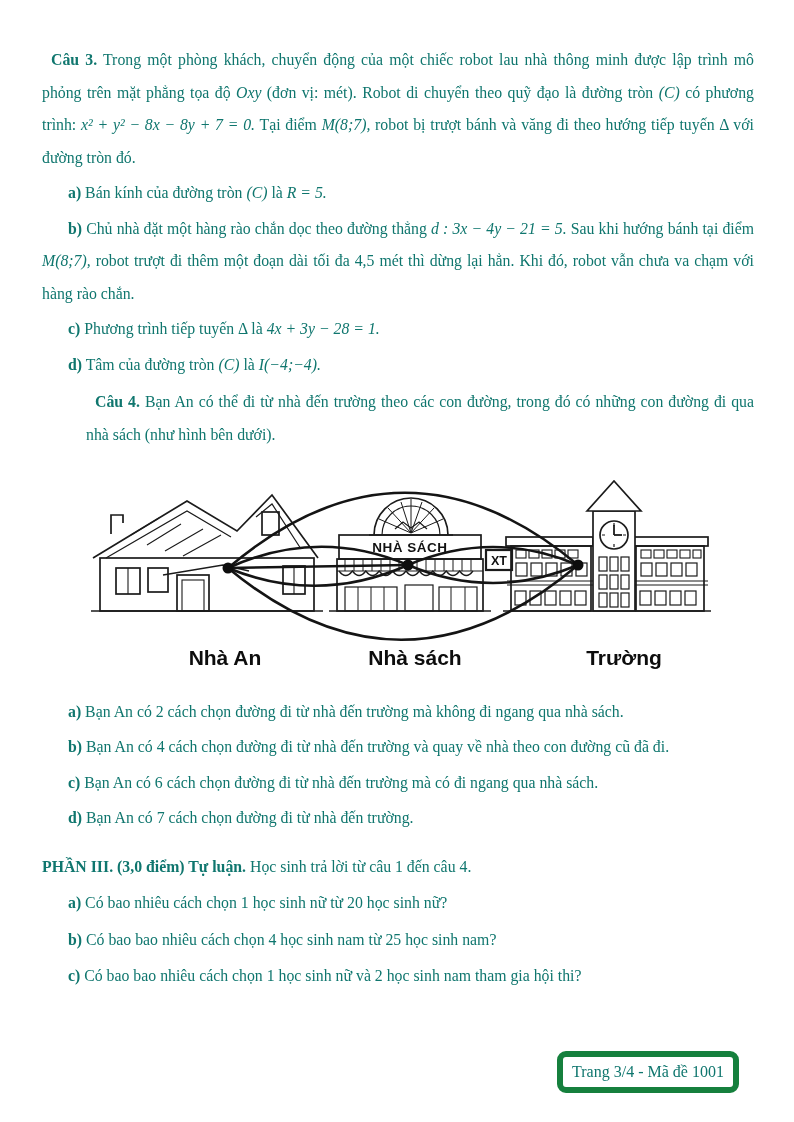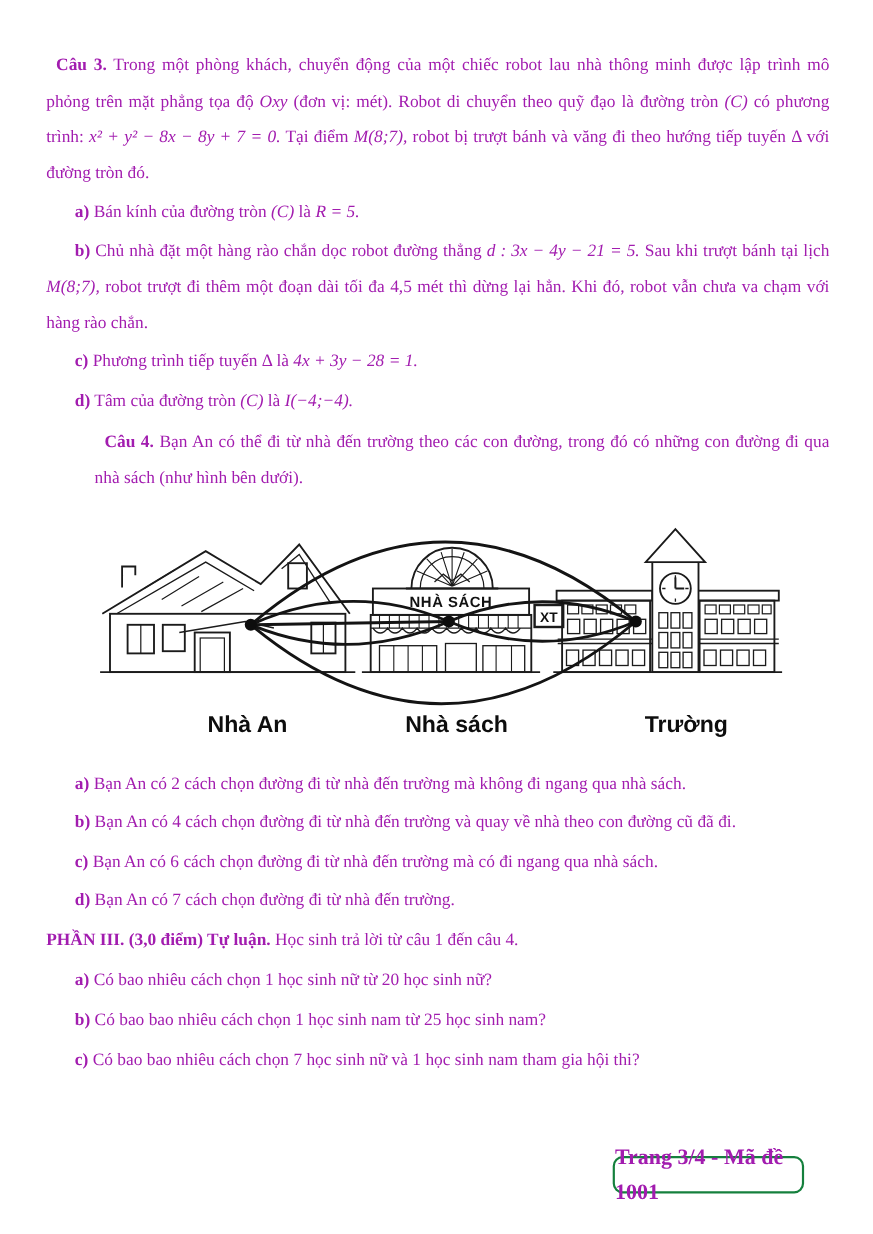--- a/index.html
+++ b/index.html
@@ -3,63 +3,63 @@
 <meta charset="utf-8">
 <style>
   html,body{margin:0;padding:0;background:#ffffff;}
   .page{
     position:relative;
     width:794px;height:1122px;
     background:#ffffff;
     font-family:"Liberation Serif", serif;
     font-size:15.8px;
     line-height:32.5px;
-    color:#a21caf;
+    color:#0f766e;
     overflow:hidden;
   }
   .content{
     position:absolute;
     left:42px; right:40px; top:44px;
   }
   p{margin:0; text-align:justify;}
   .para{text-indent:9px;}
   .item{text-indent:26px; margin-top:3px;}
   .item-wide{text-indent:26px; margin-top:4px;}
-  .section{margin-top:3px;}
+  .section{margin-top:16px;}
   .q4{margin-top:5px;margin-left:44px;}
   .b{font-weight:bold;}
   .i{font-style:italic;}
   .figure{
     margin:20px 0 8px 0;
     text-align:center;
   }
   .figure svg{display:inline-block;}
   .footer-box{
     position:absolute;
     left:557px; top:1051px;
     width:170px; height:30px;
-    border:2px solid #15803d;
+    border:6px solid #15803d;
     border-radius:9px;
     display:flex; align-items:center; justify-content:center;
-    font-weight:bold;
-    font-size:20px;
+    font-weight:normal;
+    font-size:16px;
     font-family:"Liberation Serif", serif;
     background:#fff;
   }
   .sans{font-family:"Liberation Sans", sans-serif;}
 </style>
 </head>
 <body>
 
 <div class="page">
   <div class="content">
 
     <p class="para"><span class="b">Câu 3.</span><span> Trong một phòng khách, chuyển động của một chiếc robot lau nhà thông minh được lập trình mô phỏng trên mặt phẳng tọa độ </span><span class="i">Oxy</span><span> (đơn vị: mét). Robot di chuyển theo quỹ đạo là đường tròn </span><span class="i">(C)</span><span> có phương trình: </span><span class="i">x² + y² − 8x − 8y + 7 = 0.</span><span> Tại điểm </span><span class="i">M(8;7),</span><span> robot bị trượt bánh và văng đi theo hướng tiếp tuyến Δ với đường tròn đó.</span></p>
     <p class="item"><span class="b">a)</span><span> Bán kính của đường tròn </span><span class="i">(C)</span><span> là </span><span class="i">R = 5.</span></p>
-    <p class="item"><span class="b">b)</span><span> Chủ nhà đặt một hàng rào chắn dọc robot đường thẳng </span><span class="i">d : 3x − 4y − 21 = 5.</span><span> Sau khi trượt bánh tại lịch </span><span class="i">M(8;7),</span><span> robot trượt đi thêm một đoạn dài tối đa 4,5 mét thì dừng lại hẳn. Khi đó, robot vẫn chưa va chạm với hàng rào chắn.</span></p>
+    <p class="item"><span class="b">b)</span><span> Chủ nhà đặt một hàng rào chắn dọc theo đường thẳng </span><span class="i">d : 3x − 4y − 21 = 5.</span><span> Sau khi hướng bánh tại điểm </span><span class="i">M(8;7),</span><span> robot trượt đi thêm một đoạn dài tối đa 4,5 mét thì dừng lại hẳn. Khi đó, robot vẫn chưa va chạm với hàng rào chắn.</span></p>
     <p class="item"><span class="b">c)</span><span> Phương trình tiếp tuyến Δ là </span><span class="i">4x + 3y − 28 = 1.</span></p>
     <p class="item"><span class="b">d)</span><span> Tâm của đường tròn </span><span class="i">(C)</span><span> là </span><span class="i">I(−4;−4).</span></p>
 
     <p class="para q4"><span class="b">Câu 4.</span><span> Bạn An có thể đi từ nhà đến trường theo các con đường, trong đó có những con đường đi qua nhà sách (như hình bên dưới).</span></p>
 
     <figure class="figure">
       <svg width="650" height="205" viewBox="0 0 650 205" xmlns="http://www.w3.org/2000/svg">
 
         <g stroke="#1b1b1b" fill="none" stroke-width="1.7">
           <path d="M20,87 L114,30 L164,60 L199,24 L245,87"></path>
@@ -183,21 +183,21 @@
     </figure>
 
     <p class="item"><span class="b">a)</span><span> Bạn An có 2  cách chọn đường đi từ nhà đến trường mà không đi ngang qua nhà sách.</span></p>
     <p class="item"><span class="b">b)</span><span> Bạn An có 4 cách chọn đường đi từ nhà đến trường và quay về nhà theo con đường cũ đã đi.</span></p>
     <p class="item"><span class="b">c)</span><span> Bạn An có 6  cách chọn đường đi từ nhà đến trường mà có đi ngang qua nhà sách.</span></p>
     <p class="item"><span class="b">d)</span><span> Bạn An có 7  cách chọn đường đi từ nhà đến trường.</span></p>
 
     <p class="section"><span class="b">PHẦN III. (3,0 điểm) Tự luận.</span><span> Học sinh trả lời từ câu 1 đến câu 4.</span></p>
 
     <p class="item-wide"><span class="b">a)</span><span> Có bao nhiêu cách chọn 1 học sinh nữ từ 20 học sinh nữ?</span></p>
-    <p class="item-wide"><span class="b">b)</span><span> Có bao bao nhiêu cách chọn 1 học sinh nam từ 25 học sinh nam?</span></p>
-    <p class="item-wide"><span class="b">c)</span><span> Có bao bao nhiêu cách chọn 7 học sinh nữ và 1 học sinh nam tham gia hội thi?</span></p>
+    <p class="item-wide"><span class="b">b)</span><span> Có bao bao nhiêu cách chọn 4 học sinh nam từ 25 học sinh nam?</span></p>
+    <p class="item-wide"><span class="b">c)</span><span> Có bao bao nhiêu cách chọn 1 học sinh nữ và 2 học sinh nam tham gia hội thi?</span></p>
 
   </div>
 
   <div class="footer-box">
     <span>Trang 3/4 - Mã đề 1001</span>
   </div>
 </div>
 
 </body></html>

